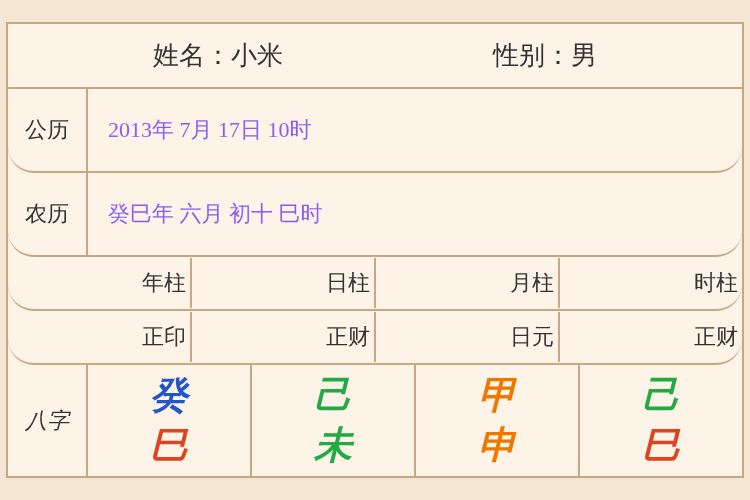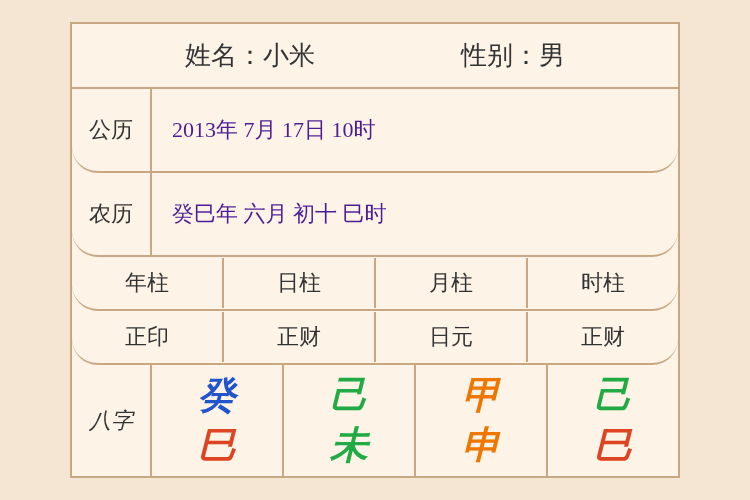--- a/index.html
+++ b/index.html
@@ -12,21 +12,21 @@
       width: 750px;
       height: 500px;
       background-color: #f5e6d3;
       font-family: "SimSun", "STSong", serif;
       display: flex;
       align-items: center;
       justify-content: center;
     }
 
     .container {
-      width: 610px;
+      width: 738px;
       background-color: #fdf3e7;
       border: 2px solid #c8a882;
     }
 
     .header-row {
       display: flex;
       justify-content: space-around;
       align-items: center;
       padding: 14px 40px;
       font-size: 26px;
@@ -56,32 +56,32 @@
       padding: 10px 0;
       align-self: stretch;
       display: flex;
       align-items: center;
       justify-content: center;
     }
 
     .row-content {
       flex: 1;
       font-size: 22px;
-      color: #4c1d95;
+      color: #8b5cf6;
       padding: 26px 20px;
     }
 
     .grid-row {
       display: flex;
       flex: 1;
     }
 
     .grid-cell {
       flex: 1;
-      text-align: center;
+      text-align: right;
       font-size: 22px;
       color: #333;
       padding: 10px 4px;
       border-right: 2px solid #c8a882;
     }
 
     .grid-cell:last-child {
       border-right: none;
     }
 

